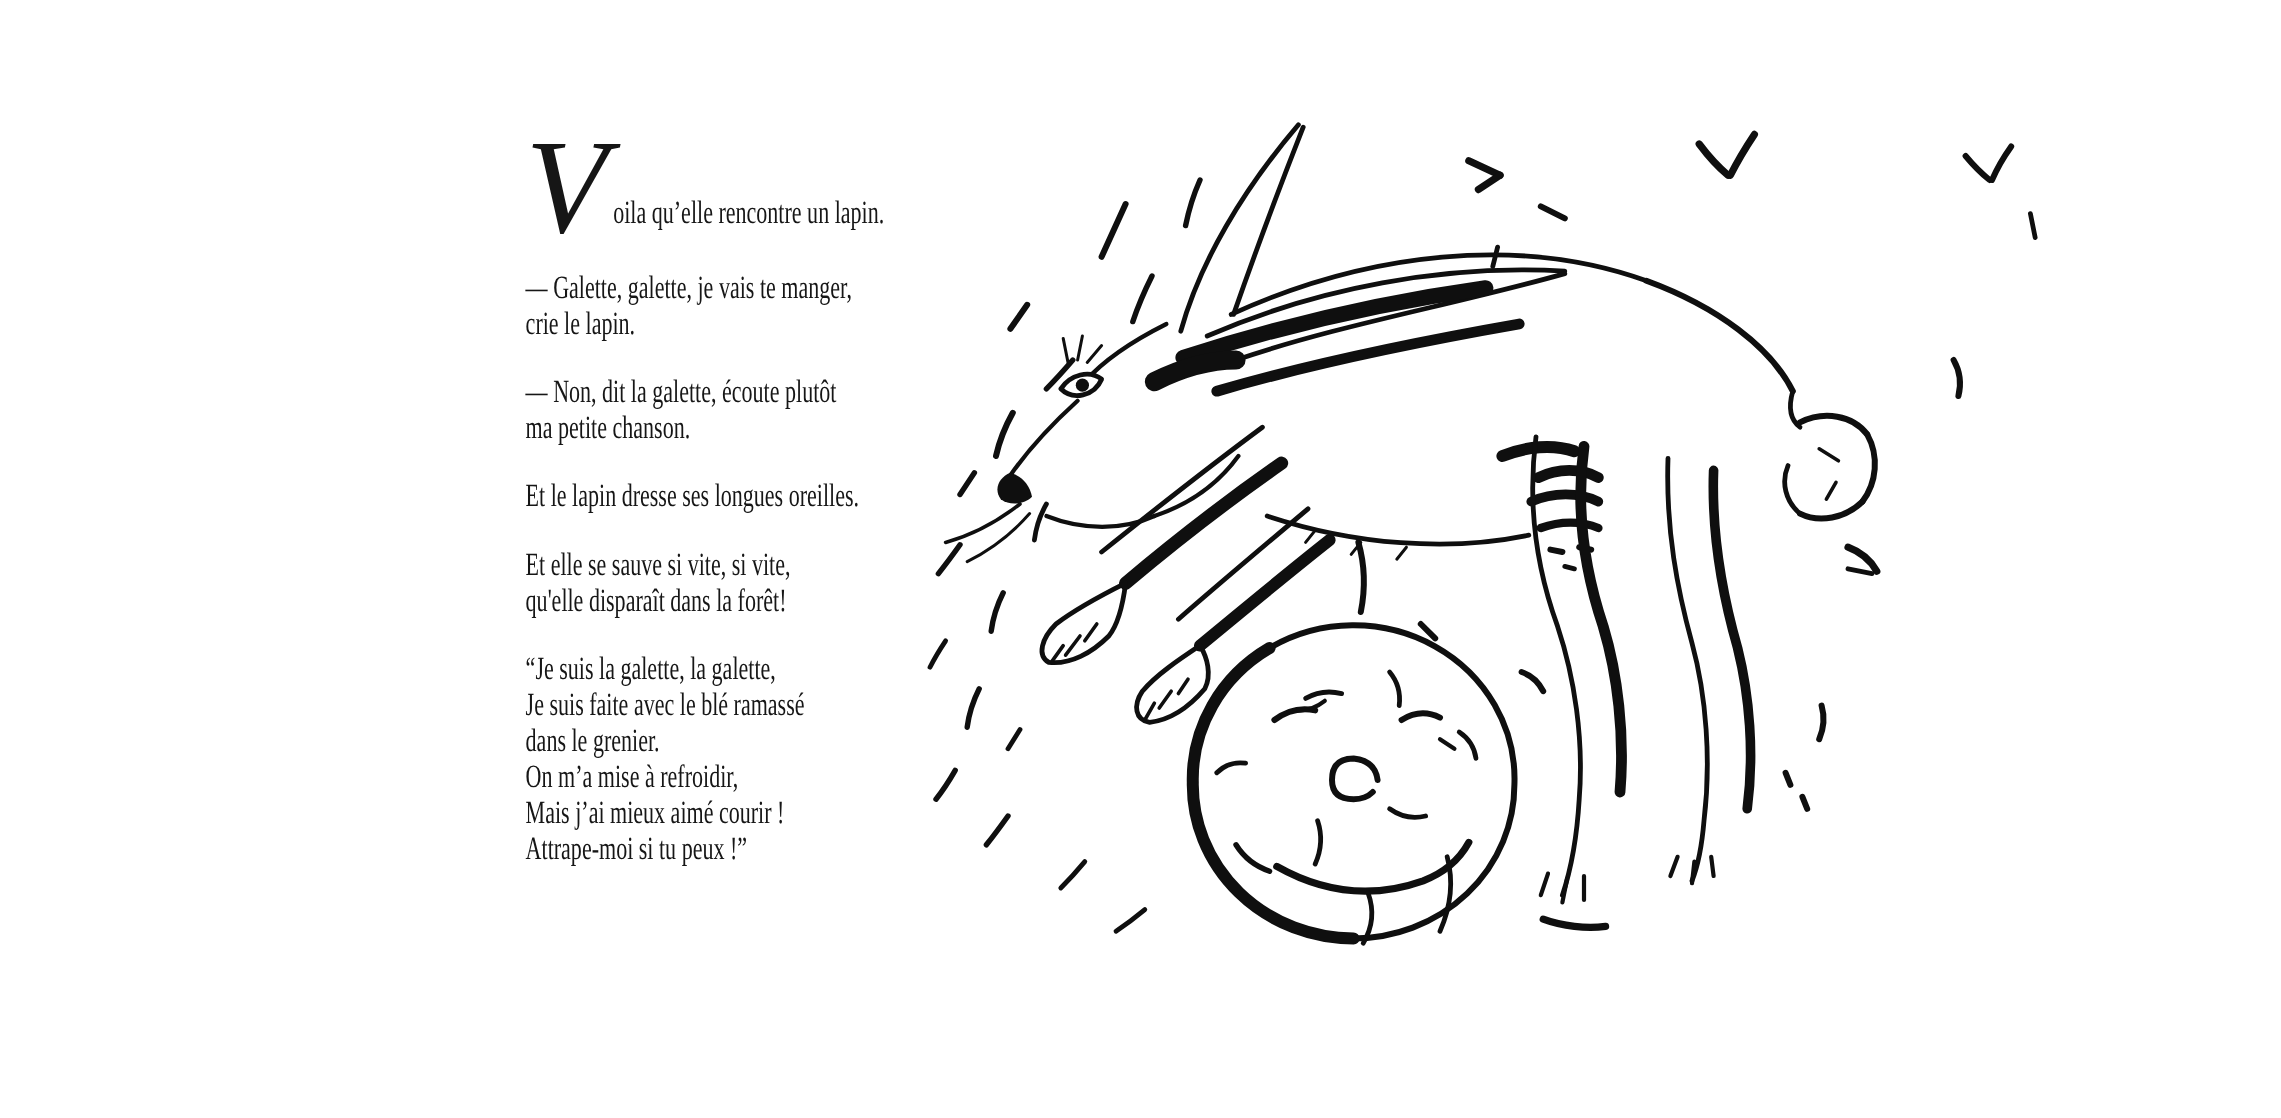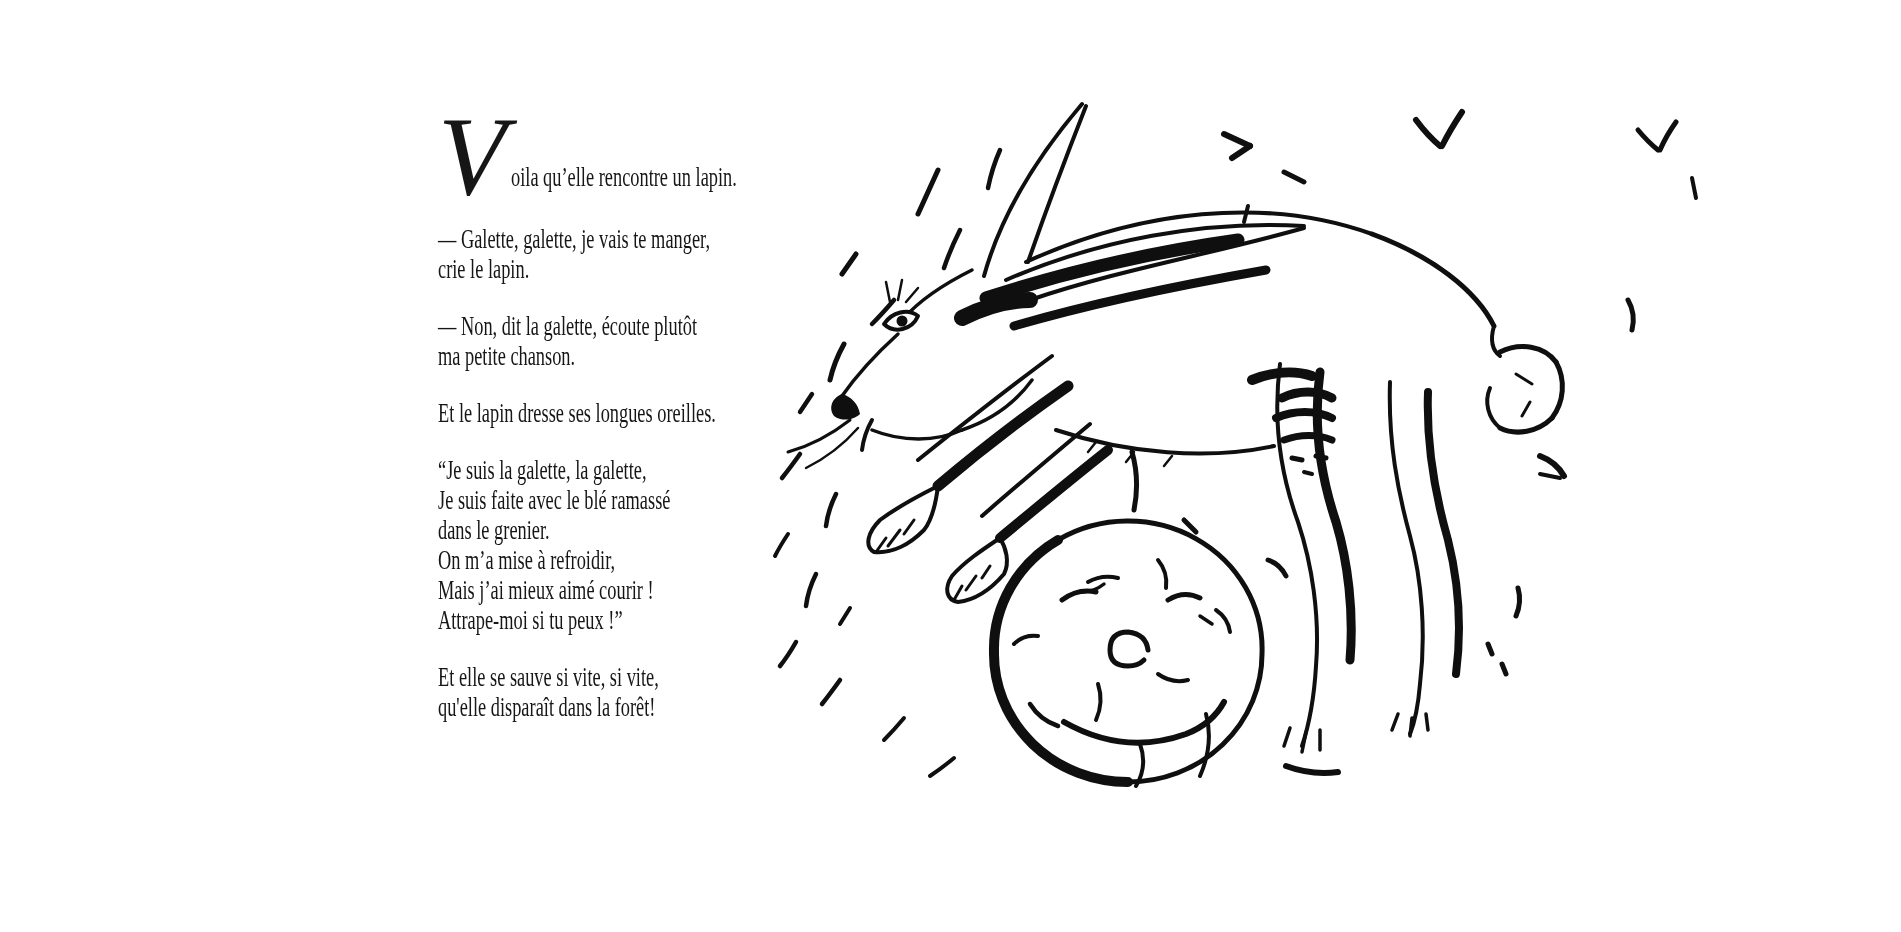--- a/index.html
+++ b/index.html
@@ -70,31 +70,31 @@
     <p class="para">
       <span class="line">— Non, dit la galette, écoute plutôt</span>
       <span class="line">ma petite chanson.</span>
     </p>
 
     <p class="para">
       <span class="line">Et le lapin dresse ses longues oreilles.</span>
     </p>
 
     <p class="para">
+      <span class="line">Et elle se sauve si vite, si vite,</span>
+      <span class="line">qu'elle disparaît dans la forêt!</span>
+    </p>
+
+    <p class="para">
       <span class="line">“Je suis la galette, la galette,</span>
       <span class="line">Je suis faite avec le blé ramassé</span>
       <span class="line">dans le grenier.</span>
       <span class="line">On m’a mise à refroidir,</span>
       <span class="line">Mais j’ai mieux aimé courir !</span>
       <span class="line">Attrape-moi si tu peux !”</span>
-    </p>
-
-    <p class="para">
-      <span class="line">Et elle se sauve si vite, si vite,</span>
-      <span class="line">qu'elle disparaît dans la forêt!</span>
     </p>
   </div>
 
   <svg class="illustration" viewBox="650 60 1100 820" xmlns="http://www.w3.org/2000/svg">
     <g stroke="#0f0f0f" fill="none" stroke-linecap="round" stroke-linejoin="round">
 
       <g>
         <path d="M938,170 Q928,192 918,214" stroke-width="5"></path>
         <path d="M1000,150 Q992,168 988,188" stroke-width="4.5"></path>
         <path d="M960,230 Q950,250 944,268" stroke-width="4.5"></path>

